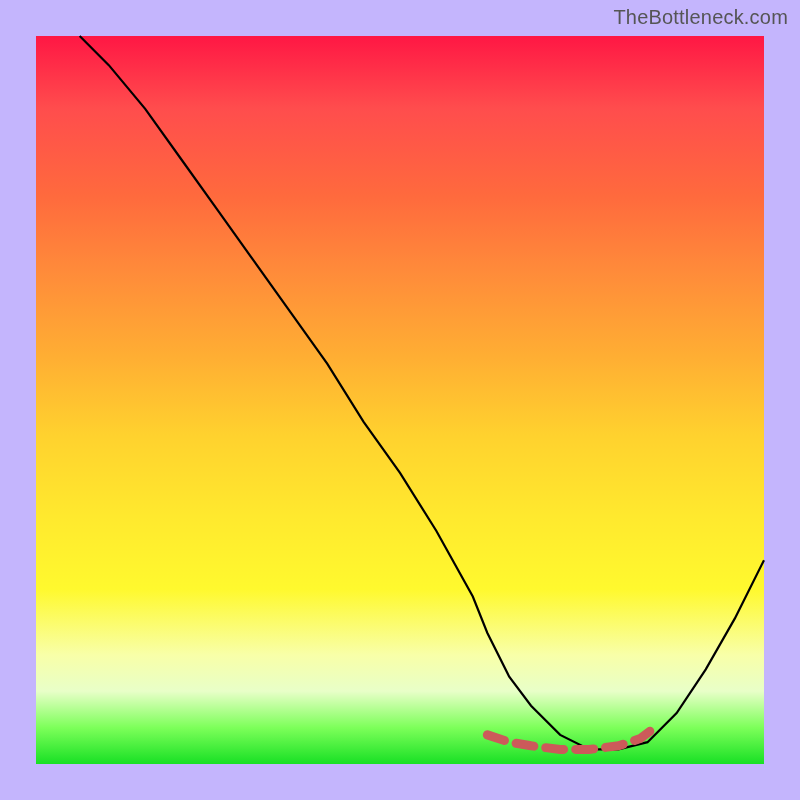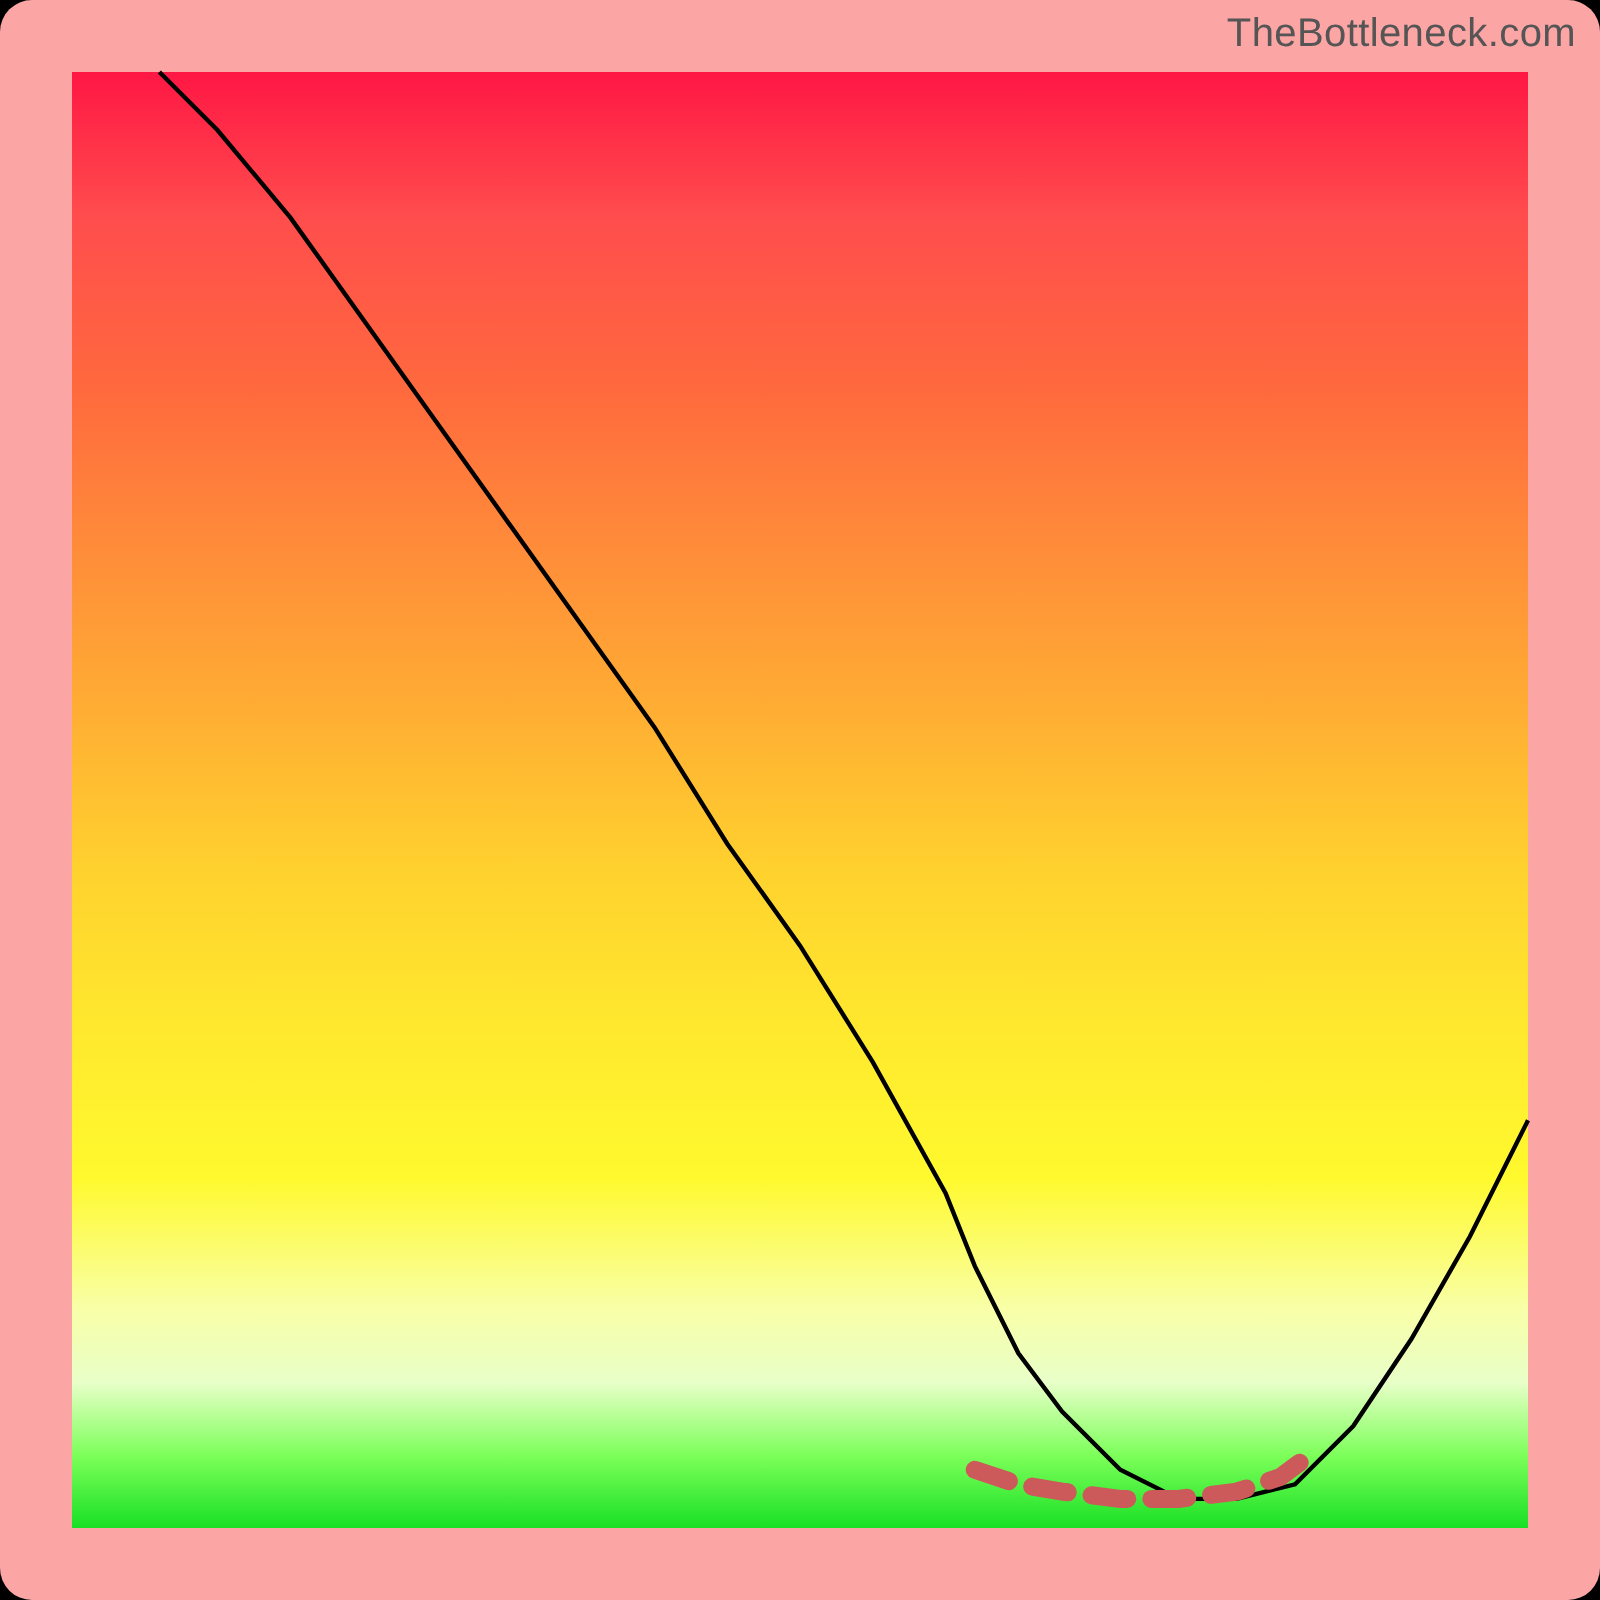--- a/index.html
+++ b/index.html
@@ -8,22 +8,21 @@
     width: 800px;
     height: 800px;
     background: #000;
     overflow: hidden;
     font-family: Arial, Helvetica, sans-serif;
   }
   .outer {
     position: relative;
     width: 800px;
     height: 800px;
-    background: #fca5a5;
-    border-radius: 16px;
+    background: #c4b5fd;
   }
   .watermark {
     position: absolute;
     top: 6px;
     right: 12px;
     color: #555;
     font-size: 20px;
     font-weight: 500;
     letter-spacing: 0.2px;
     z-index: 10;

